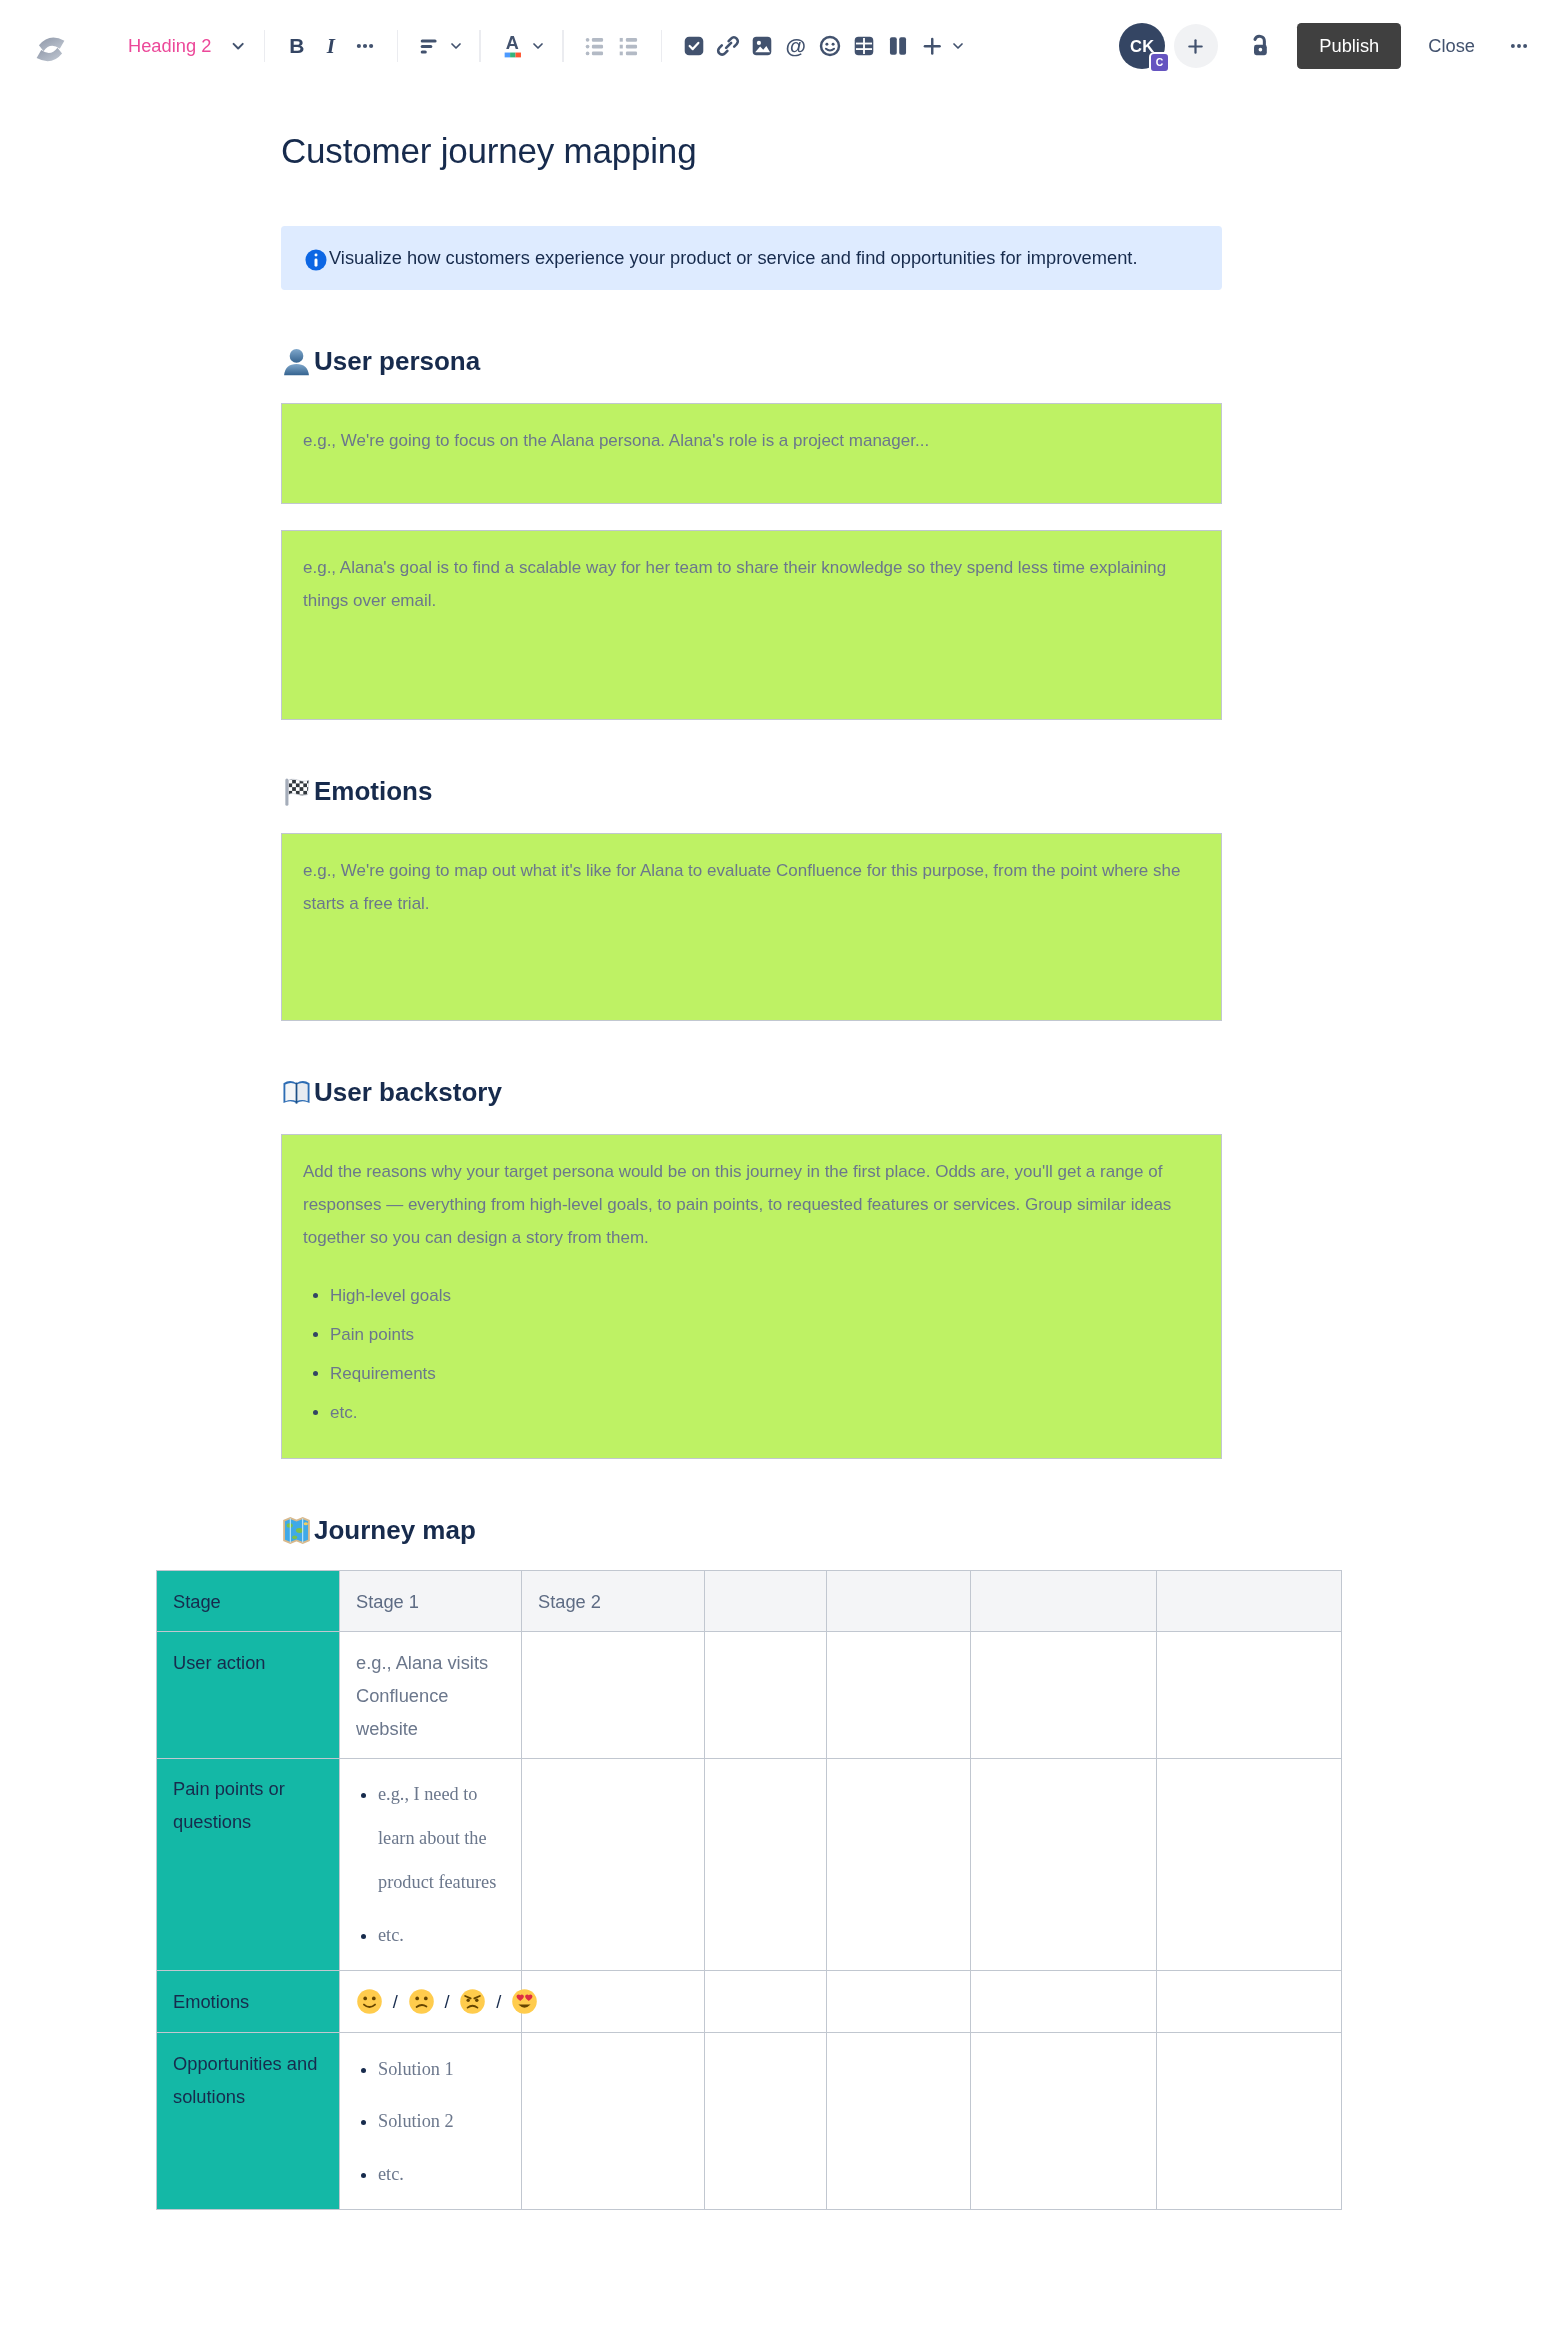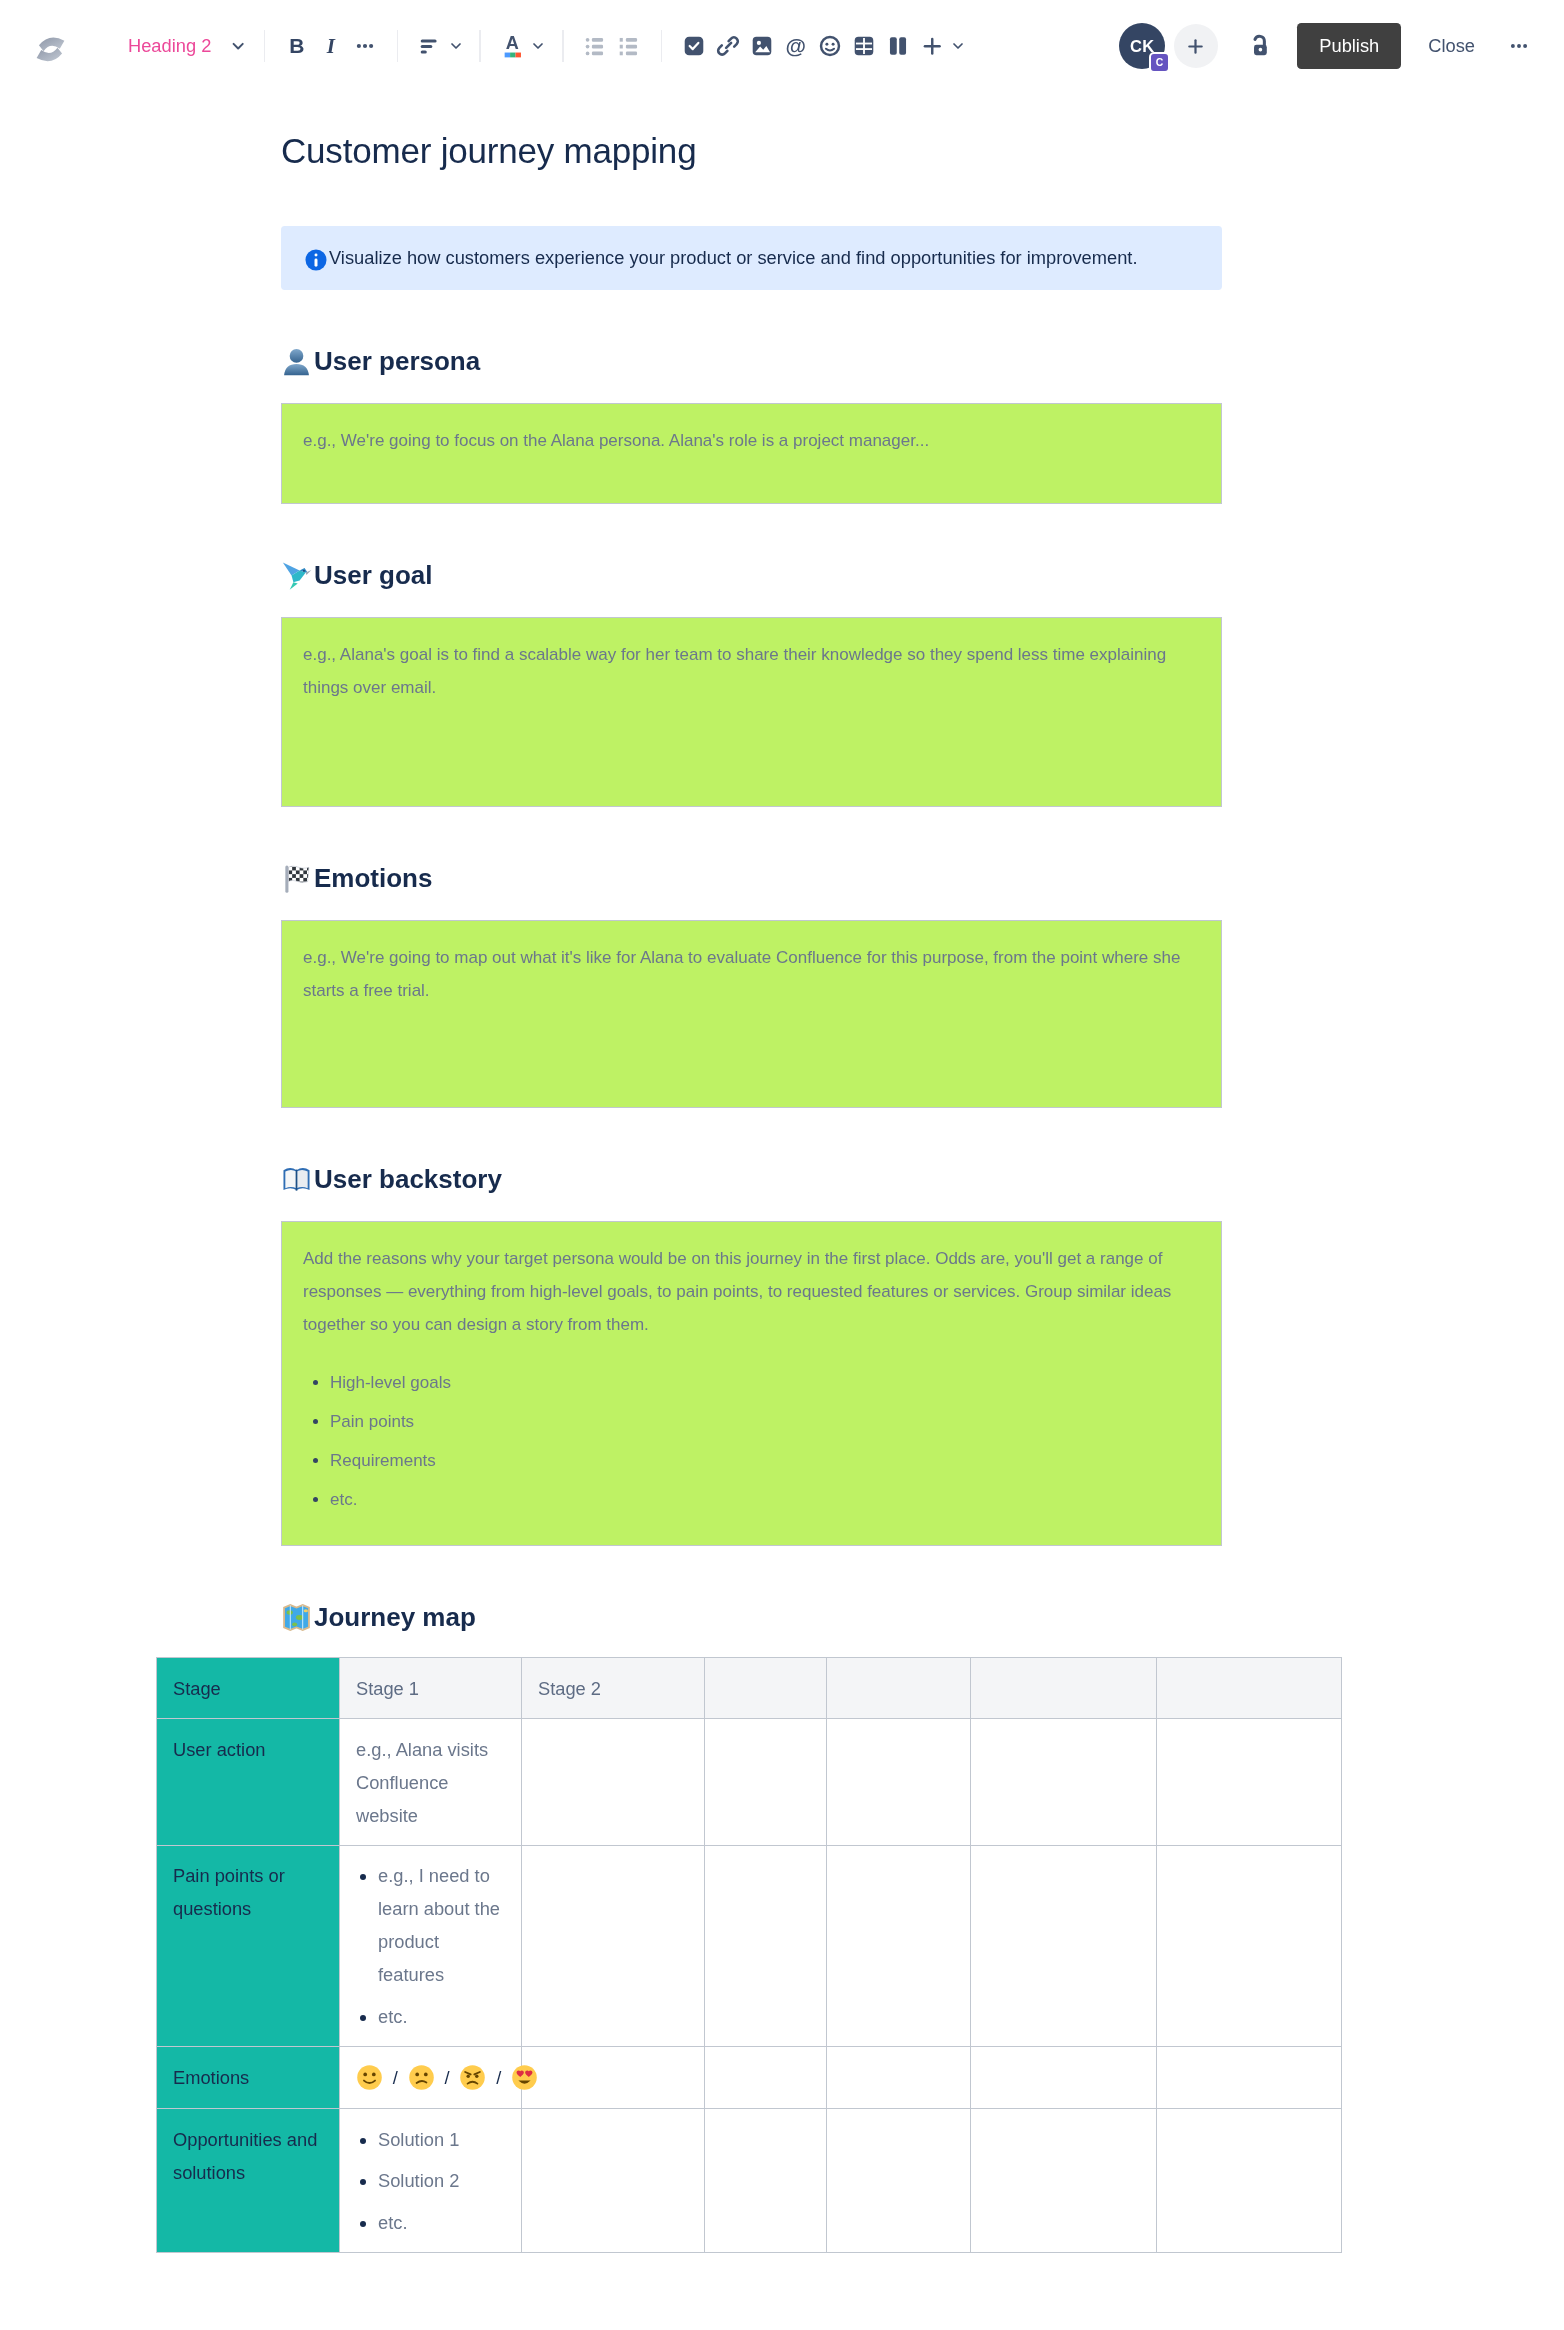--- a/index.html
+++ b/index.html
@@ -55,21 +55,21 @@
   
   .table-wrap { margin:24.5px 0 0 156px; }
   table.journey { border-collapse:collapse; table-layout:fixed; width:1186px; font-size:18.3px; color:#6B778C; }
   table.journey td, table.journey th { border:1.2px solid #C1C7D0; vertical-align:top;
     padding:13.4px 16px; text-align:left; line-height:33px; font-weight:400; }
   .cell-hd { background:#14b8a6; color:#172B4D; font-weight:700; }
   .cell-stage { background:#F4F5F7; color:#5E6C84; font-weight:400; }
   tr.r-header { height:56px; } tr.r-action { height:116px; } tr.r-pain { height:194px; }
   tr.r-emotions { height:62px; } tr.r-opps { height:125px; }
   table.journey ul { margin:0; padding-left:22px; }
-  table.journey li { line-height:33px; }
+  table.journey li { line-height:44px;font-family:Liberation Serif, serif; }
   table.journey li + li { margin-top:8.6px; }
   table.journey li::marker { color:#172B4D; }
   .emotions-cell { display:flex; align-items:center; gap:9.8px; }
   .emotions-cell svg { width:27px; height:27px; flex:none; }
   .emo-sep { color:#172B4D; }
 </style>
 </head>
 <body>
 
 <div class="toolbar">
@@ -287,31 +287,20 @@
         </defs>
       <circle cx="25" cy="16" r="11" fill="url(#pg)"></circle>
       <path d="M5 47q2-18 20-18t20 18z" fill="url(#pg)"></path>
     </svg>
     <span>User persona</span>
   </div>
   <div class="box h-persona">
     <span>e.g., We're going to focus on the Alana persona. Alana's role is a project manager...</span>
   </div>
 
-  <div class="section-h">
-    <svg class="icon-lg" viewBox="0 0 50 50">
-      <polygon points="3,4 30,17 17,25" fill="#4FA3E3"></polygon>
-      <polygon points="17,25 30,17 40,20 30,33 20,36" fill="#2EB8C9"></polygon>
-      <polygon points="40,20 49,16 41,24" fill="#9AA4B3"></polygon>
-      <polygon points="30,17 38,13 42,19 40,20" fill="#2E86C1"></polygon>
-      <polygon points="20,36 14,48 27,38" fill="#35C9B4"></polygon>
-      <circle cx="37" cy="17.5" r="1.4" fill="#0E3A5C"></circle>
-    </svg>
-    <span>User goal</span>
-  </div>
   <div class="box h-goal">
     <span>e.g., Alana's goal is to find a scalable way for her team to share their knowledge so they spend less time explaining things over email.</span>
   </div>
 
   <div class="section-h">
     <svg class="icon-lg" viewBox="0 0 50 50">
       <defs>
           <pattern id="chk" width="12" height="12" patternUnits="userSpaceOnUse">
         <rect width="12" height="12" fill="#fff"></rect>
             <rect width="6" height="6" fill="#31373D"></rect>

